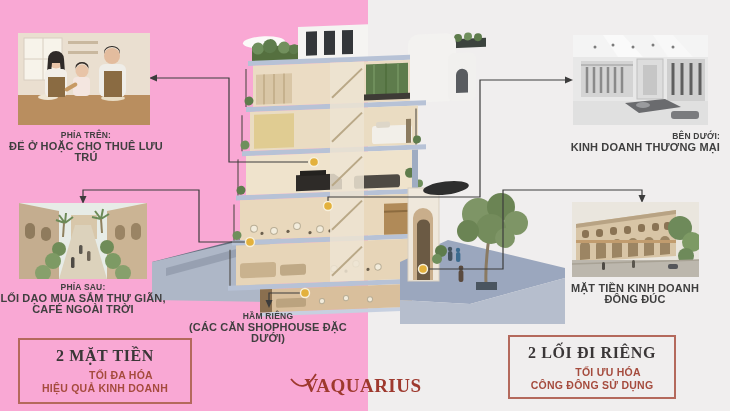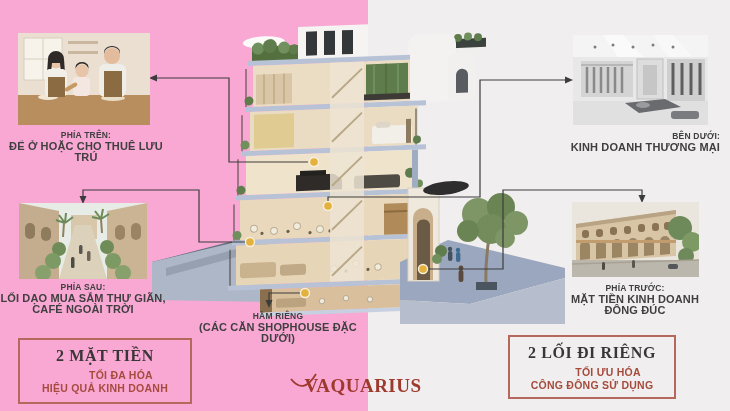--- a/index.html
+++ b/index.html
@@ -337,25 +337,24 @@
     <div class="d">LỐI DẠO MUA SẮM THƯ GIÃN,</div>
     <div class="d">CAFÉ NGOÀI TRỜI</div>
   </div>
 
   <div class="callout" style="left:560px;top:131px;width:160px;text-align:right;">
     <div class="t">BÊN DƯỚI:</div>
     <div class="d">KINH DOANH THƯƠNG MẠI</div>
   </div>
 
   <div class="callout" style="left:555px;top:283px;width:160px;">
-    <div class="t">PHÍA TRƯỚC:</div>
     <div class="d">MẶT TIỀN KINH DOANH ĐÔNG ĐÚC</div>
   </div>
 
-  <div class="callout" style="left:188px;top:311px;width:160px;margin-left:10px;">
+  <div class="callout" style="left:188px;top:311px;width:160px;">
     <div class="t">HẦM RIÊNG</div>
     <div class="d">(CÁC CĂN SHOPHOUSE ĐẶC DƯỚI)</div>
   </div>
 
   <div class="statbox" style="left:18px;top:338px;width:174px;height:66px;text-align:center;">
     <div class="h">2 MẶT TIỀN</div>
     <div class="l first">TỐI ĐA HÓA</div>
     <div class="l">HIỆU QUẢ KINH DOANH</div>
   </div>
 

